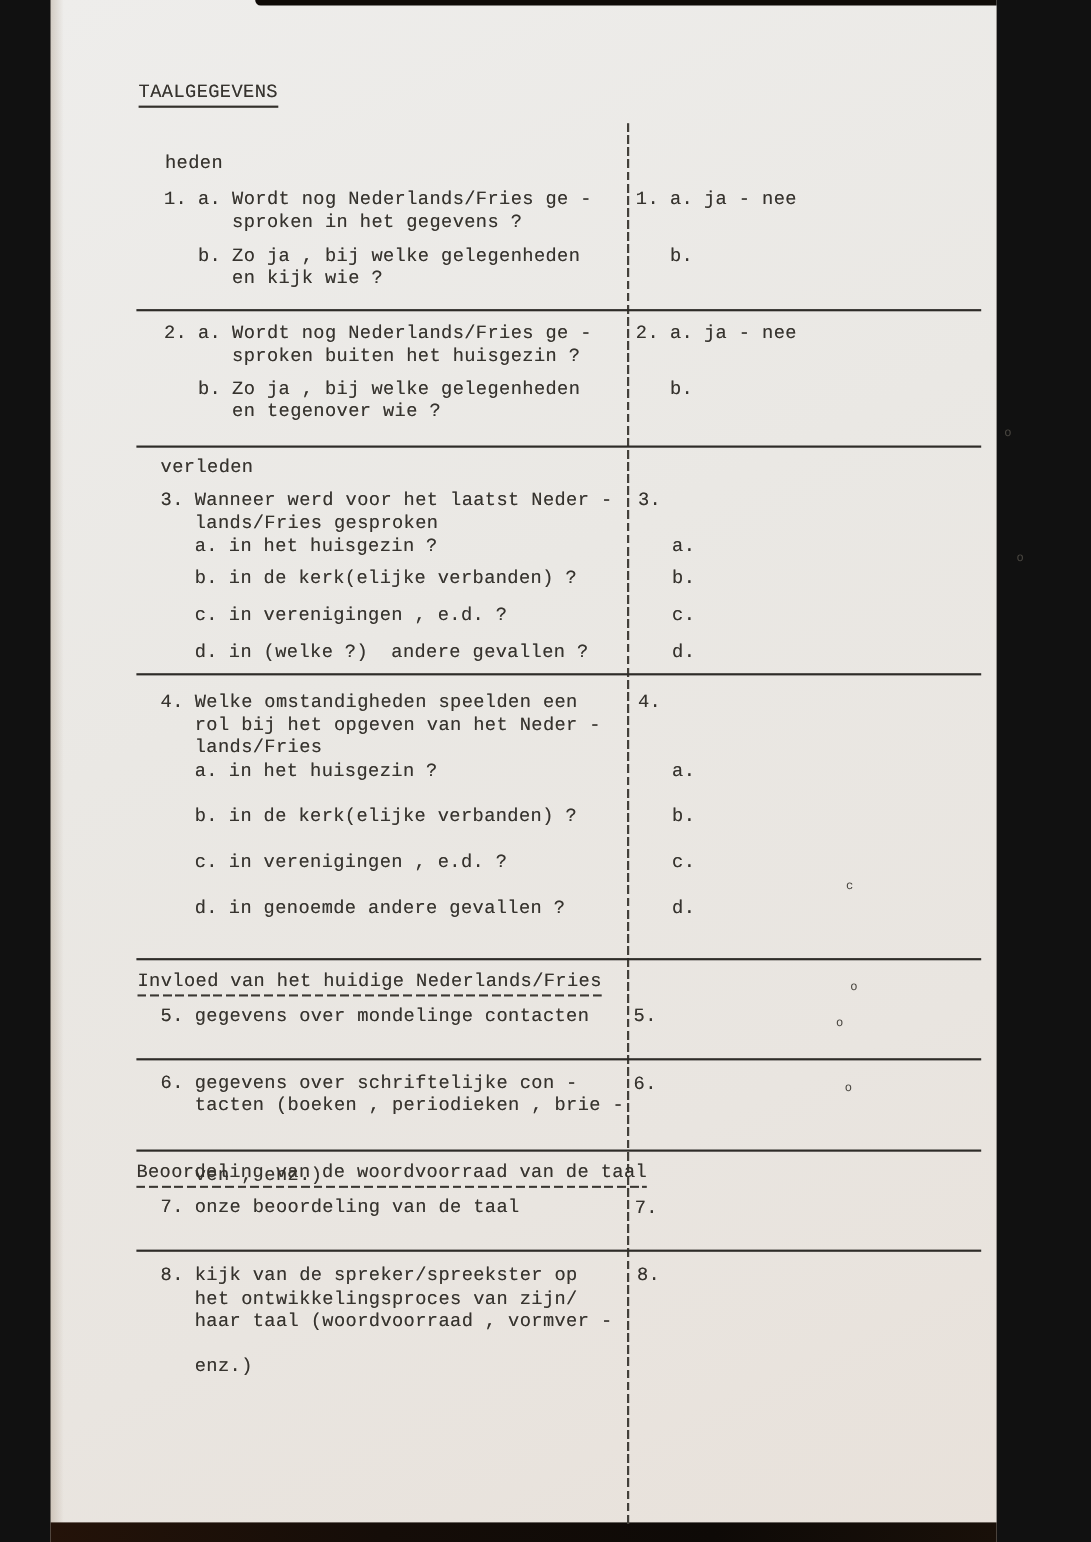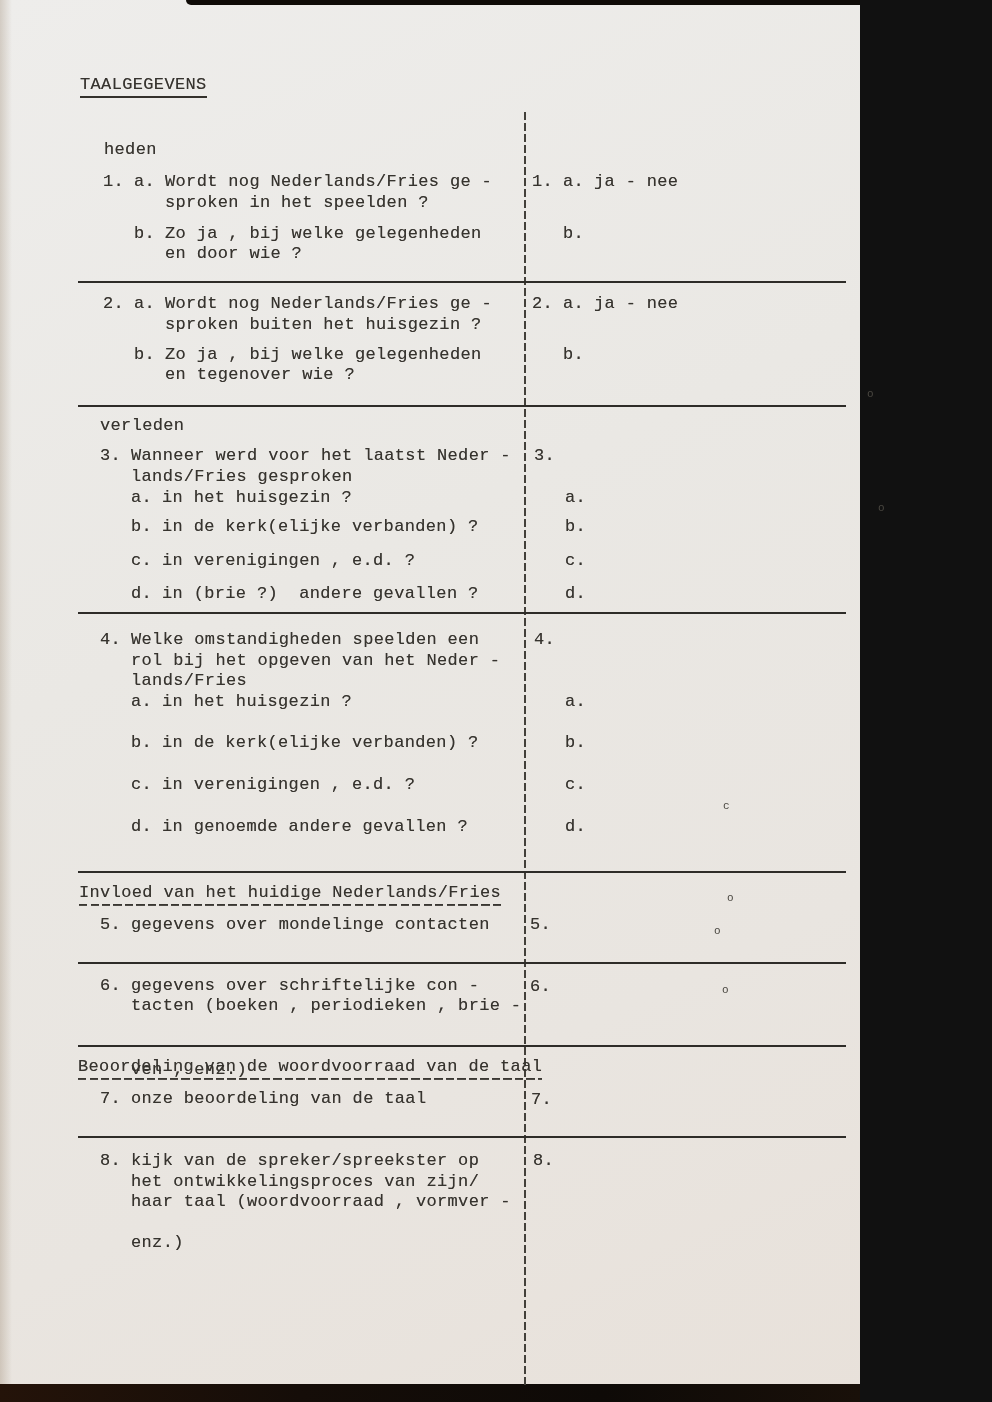--- a/index.html
+++ b/index.html
@@ -1,17 +1,17 @@
 <!DOCTYPE html>
 <html><head>
 <meta charset="utf-8">
 <style>
   html,body { margin:0; padding:0; }
   body { width:992px; height:1402px; overflow:hidden; background:#111; }
-  .scan { position:relative; width:860px; height:1402px; background:#1a130c; }
+  .scan { position:relative; width:860px; height:1402px; background:#1a130c;margin-left:46px; }
   .paper {
     position:absolute; inset:0;
     background: linear-gradient(155deg, #eeedeb 0%, #eae8e4 40%, #e9e5e0 72%, #e8e1da 100%);
   }
   .paper::before {
     content:""; position:absolute; left:0; top:0; bottom:0; width:12px;
     background: linear-gradient(to right, rgba(140,118,92,0.28), rgba(140,118,92,0));
     pointer-events:none;
   }
   .t {
@@ -60,24 +60,24 @@
     <div class="hl" style="top:962px;"></div>
     <div class="hl" style="top:1045px;"></div>
     <div class="hl" style="top:1136px;"></div>
 
     <span class="t solidu" style="left:80px; top:76px;">TAALGEGEVENS</span>
     <span class="t" style="left:104px; top:141px;">heden</span>
 
     <span class="t" style="left:103px; top:173px;">1.</span>
     <span class="t" style="left:134px; top:173px;">a.</span>
     <span class="t" style="left:165px; top:173px;">Wordt nog Nederlands/Fries ge -</span>
-    <span class="t" style="left:165px; top:194px;">sproken in het speelden ?</span>
+    <span class="t" style="left:165px; top:194px;">sproken in het gegevens ?</span>
     <span class="t" style="left:134px; top:225px;">b.</span>
     <span class="t" style="left:165px; top:225px;">Zo ja , bij welke gelegenheden</span>
-    <span class="t" style="left:165px; top:245px;">en door wie ?</span>
+    <span class="t" style="left:165px; top:245px;">en kijk wie ?</span>
     <span class="t" style="left:532px; top:173px;">1.</span>
     <span class="t" style="left:563px; top:173px;">a.</span>
     <span class="t" style="left:594px; top:173px;">ja - nee</span>
     <span class="t" style="left:563px; top:225px;">b.</span>
 
     <span class="t" style="left:103px; top:295px;">2.</span>
     <span class="t" style="left:134px; top:295px;">a.</span>
     <span class="t" style="left:165px; top:295px;">Wordt nog Nederlands/Fries ge -</span>
     <span class="t" style="left:165px; top:316px;">sproken buiten het huisgezin ?</span>
     <span class="t" style="left:134px; top:346px;">b.</span>
@@ -93,21 +93,21 @@
     <span class="t" style="left:100px; top:447px;">3.</span>
     <span class="t" style="left:131px; top:447px;font-family:Liberation Mono, monospace;">Wanneer werd voor het laatst Neder -</span>
     <span class="t" style="left:131px; top:468px;">lands/Fries gesproken</span>
     <span class="t" style="left:131px; top:489px;">a.</span>
     <span class="t" style="left:162px; top:489px;">in het huisgezin ?</span>
     <span class="t" style="left:131px; top:518px;">b.</span>
     <span class="t" style="left:162px; top:518px;">in de kerk(elijke verbanden) ?</span>
     <span class="t" style="left:131px; top:552px;">c.</span>
     <span class="t" style="left:162px; top:552px;">in verenigingen , e.d. ?</span>
     <span class="t" style="left:131px; top:585px;">d.</span>
-    <span class="t" style="left:162px; top:585px;">in (brie ?)  andere gevallen ?</span>
+    <span class="t" style="left:162px; top:585px;">in (welke ?)  andere gevallen ?</span>
     <span class="t" style="left:534px; top:447px;">3.</span>
     <span class="t" style="left:565px; top:489px;">a.</span>
     <span class="t" style="left:565px; top:518px;">b.</span>
     <span class="t" style="left:565px; top:552px;">c.</span>
     <span class="t" style="left:565px; top:585px;">d.</span>
 
     <span class="t" style="left:100px; top:631px;">4.</span>
     <span class="t" style="left:131px; top:652px;">rol bij het opgeven van het Neder -</span>
     <span class="t" style="left:131px; top:631px;">Welke omstandigheden speelden een</span>
     <span class="t" style="left:131px; top:672px;">lands/Fries</span>

